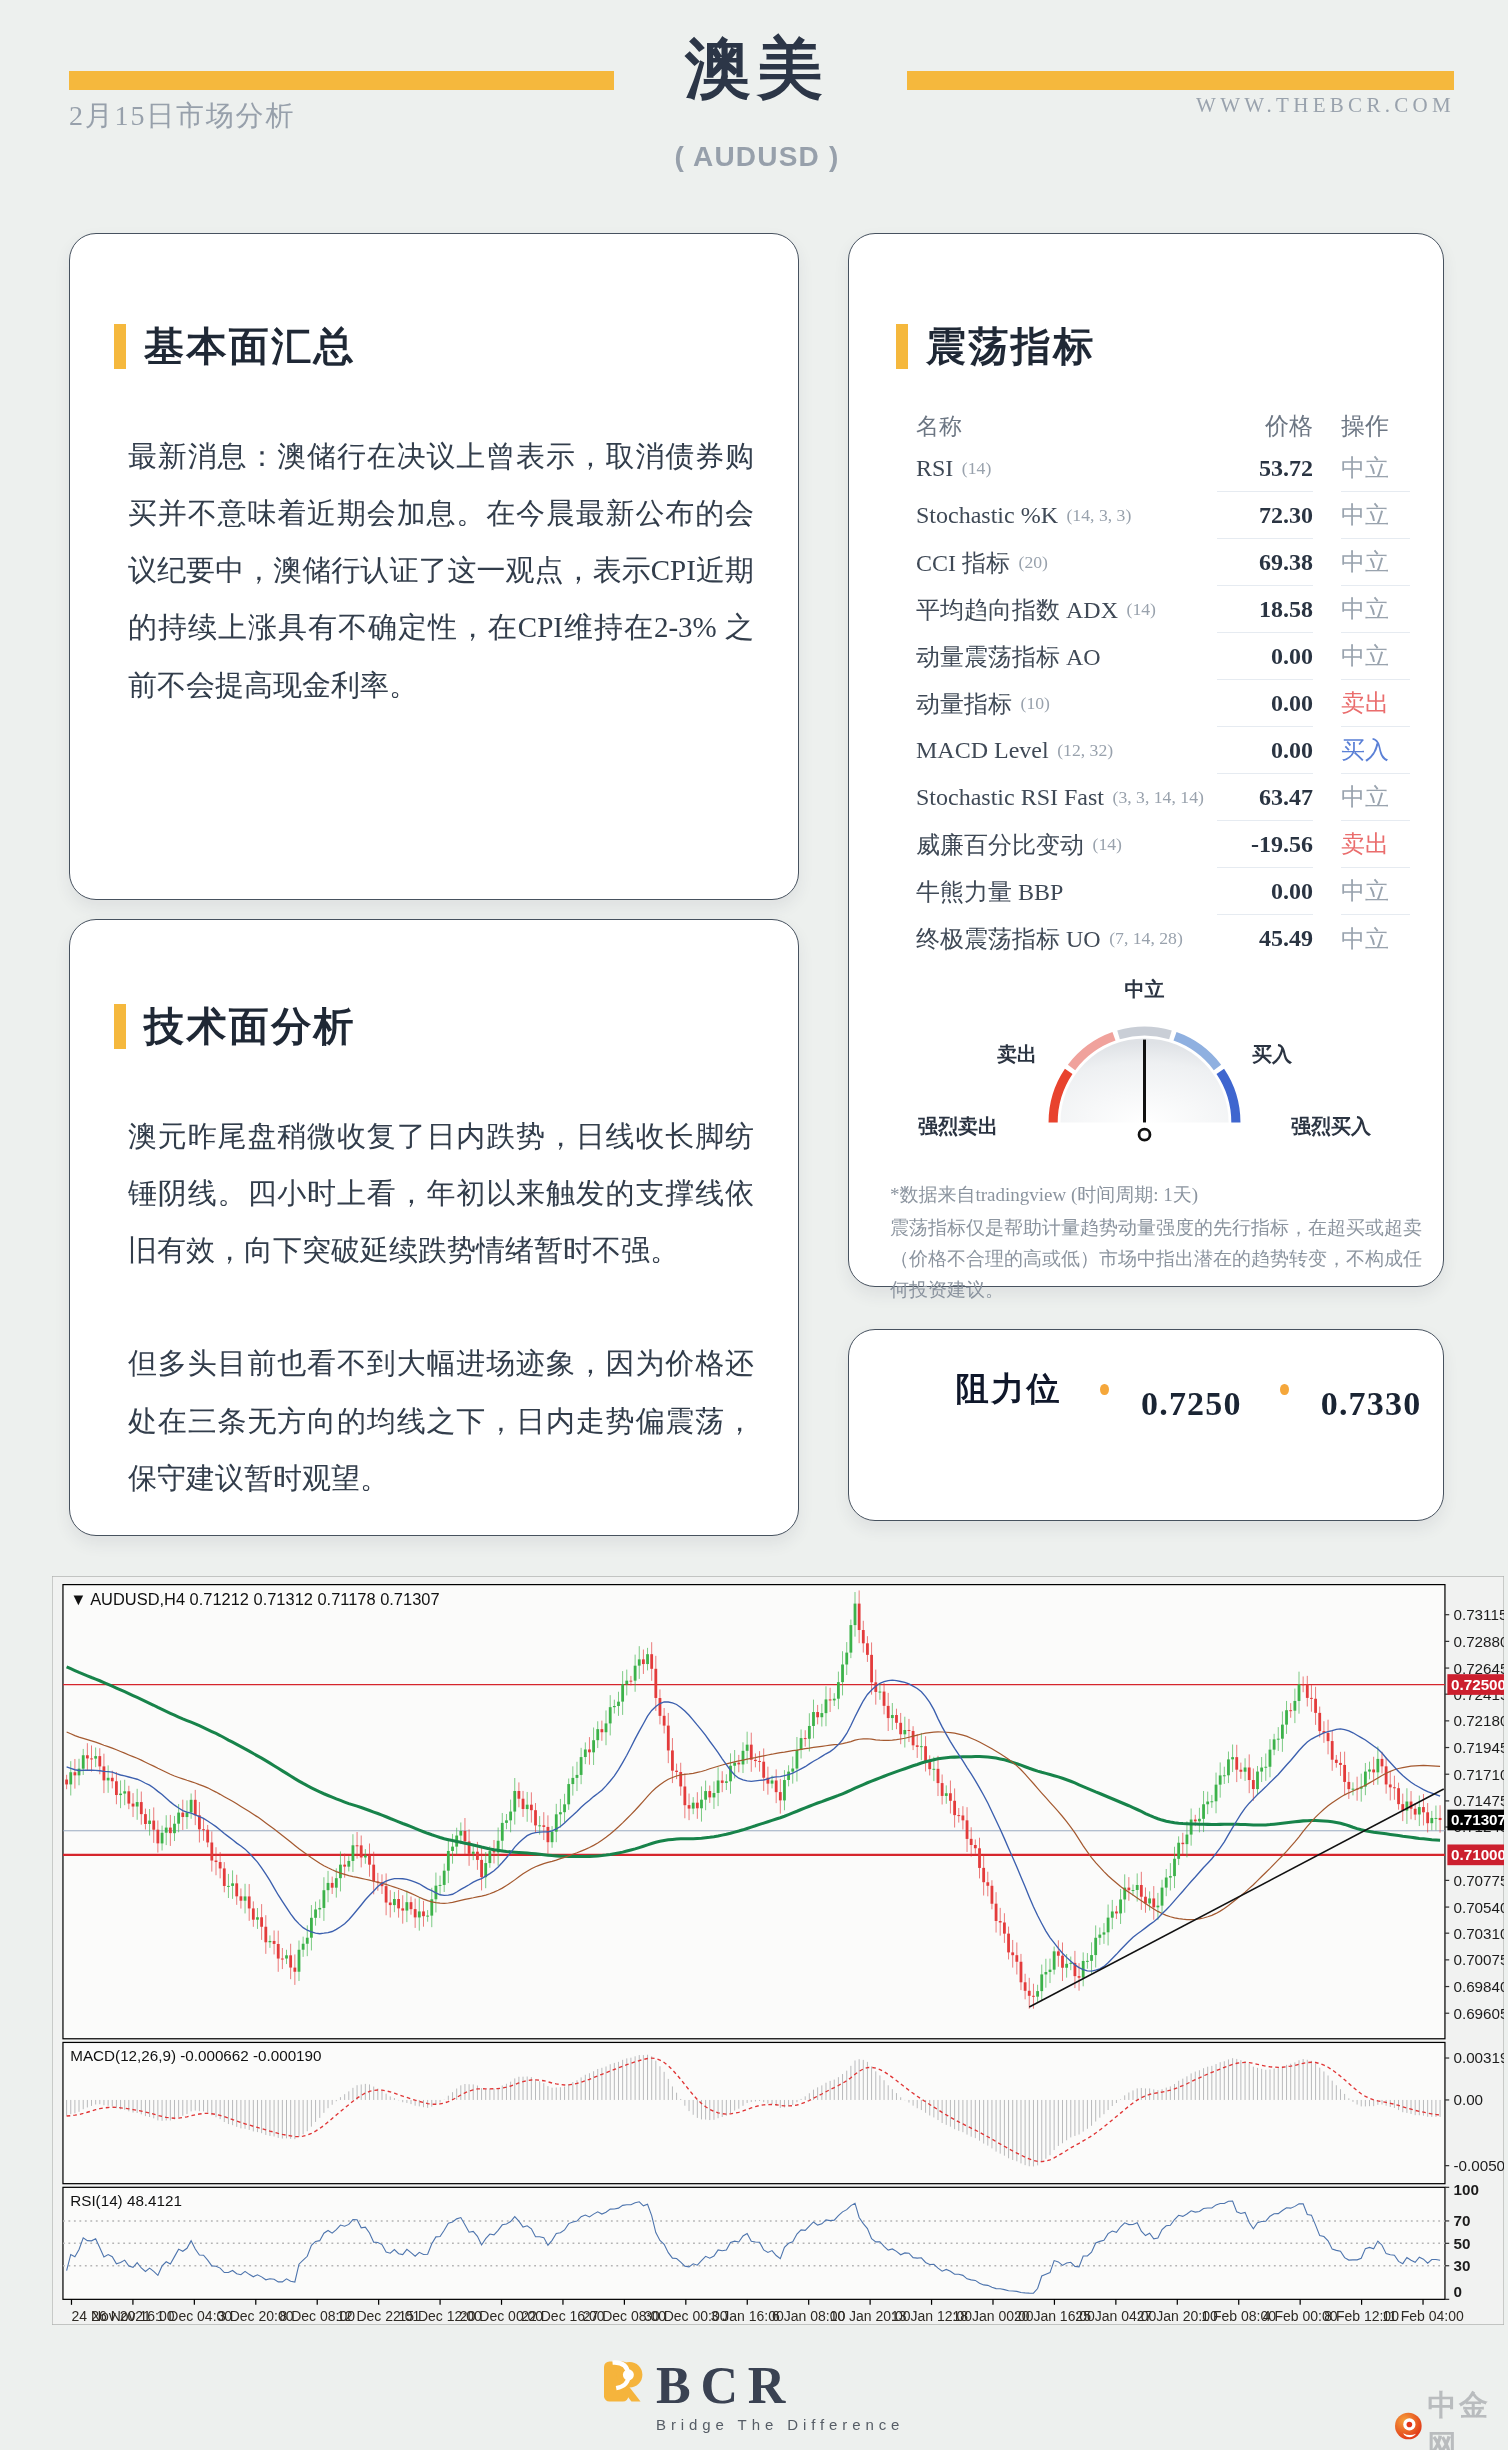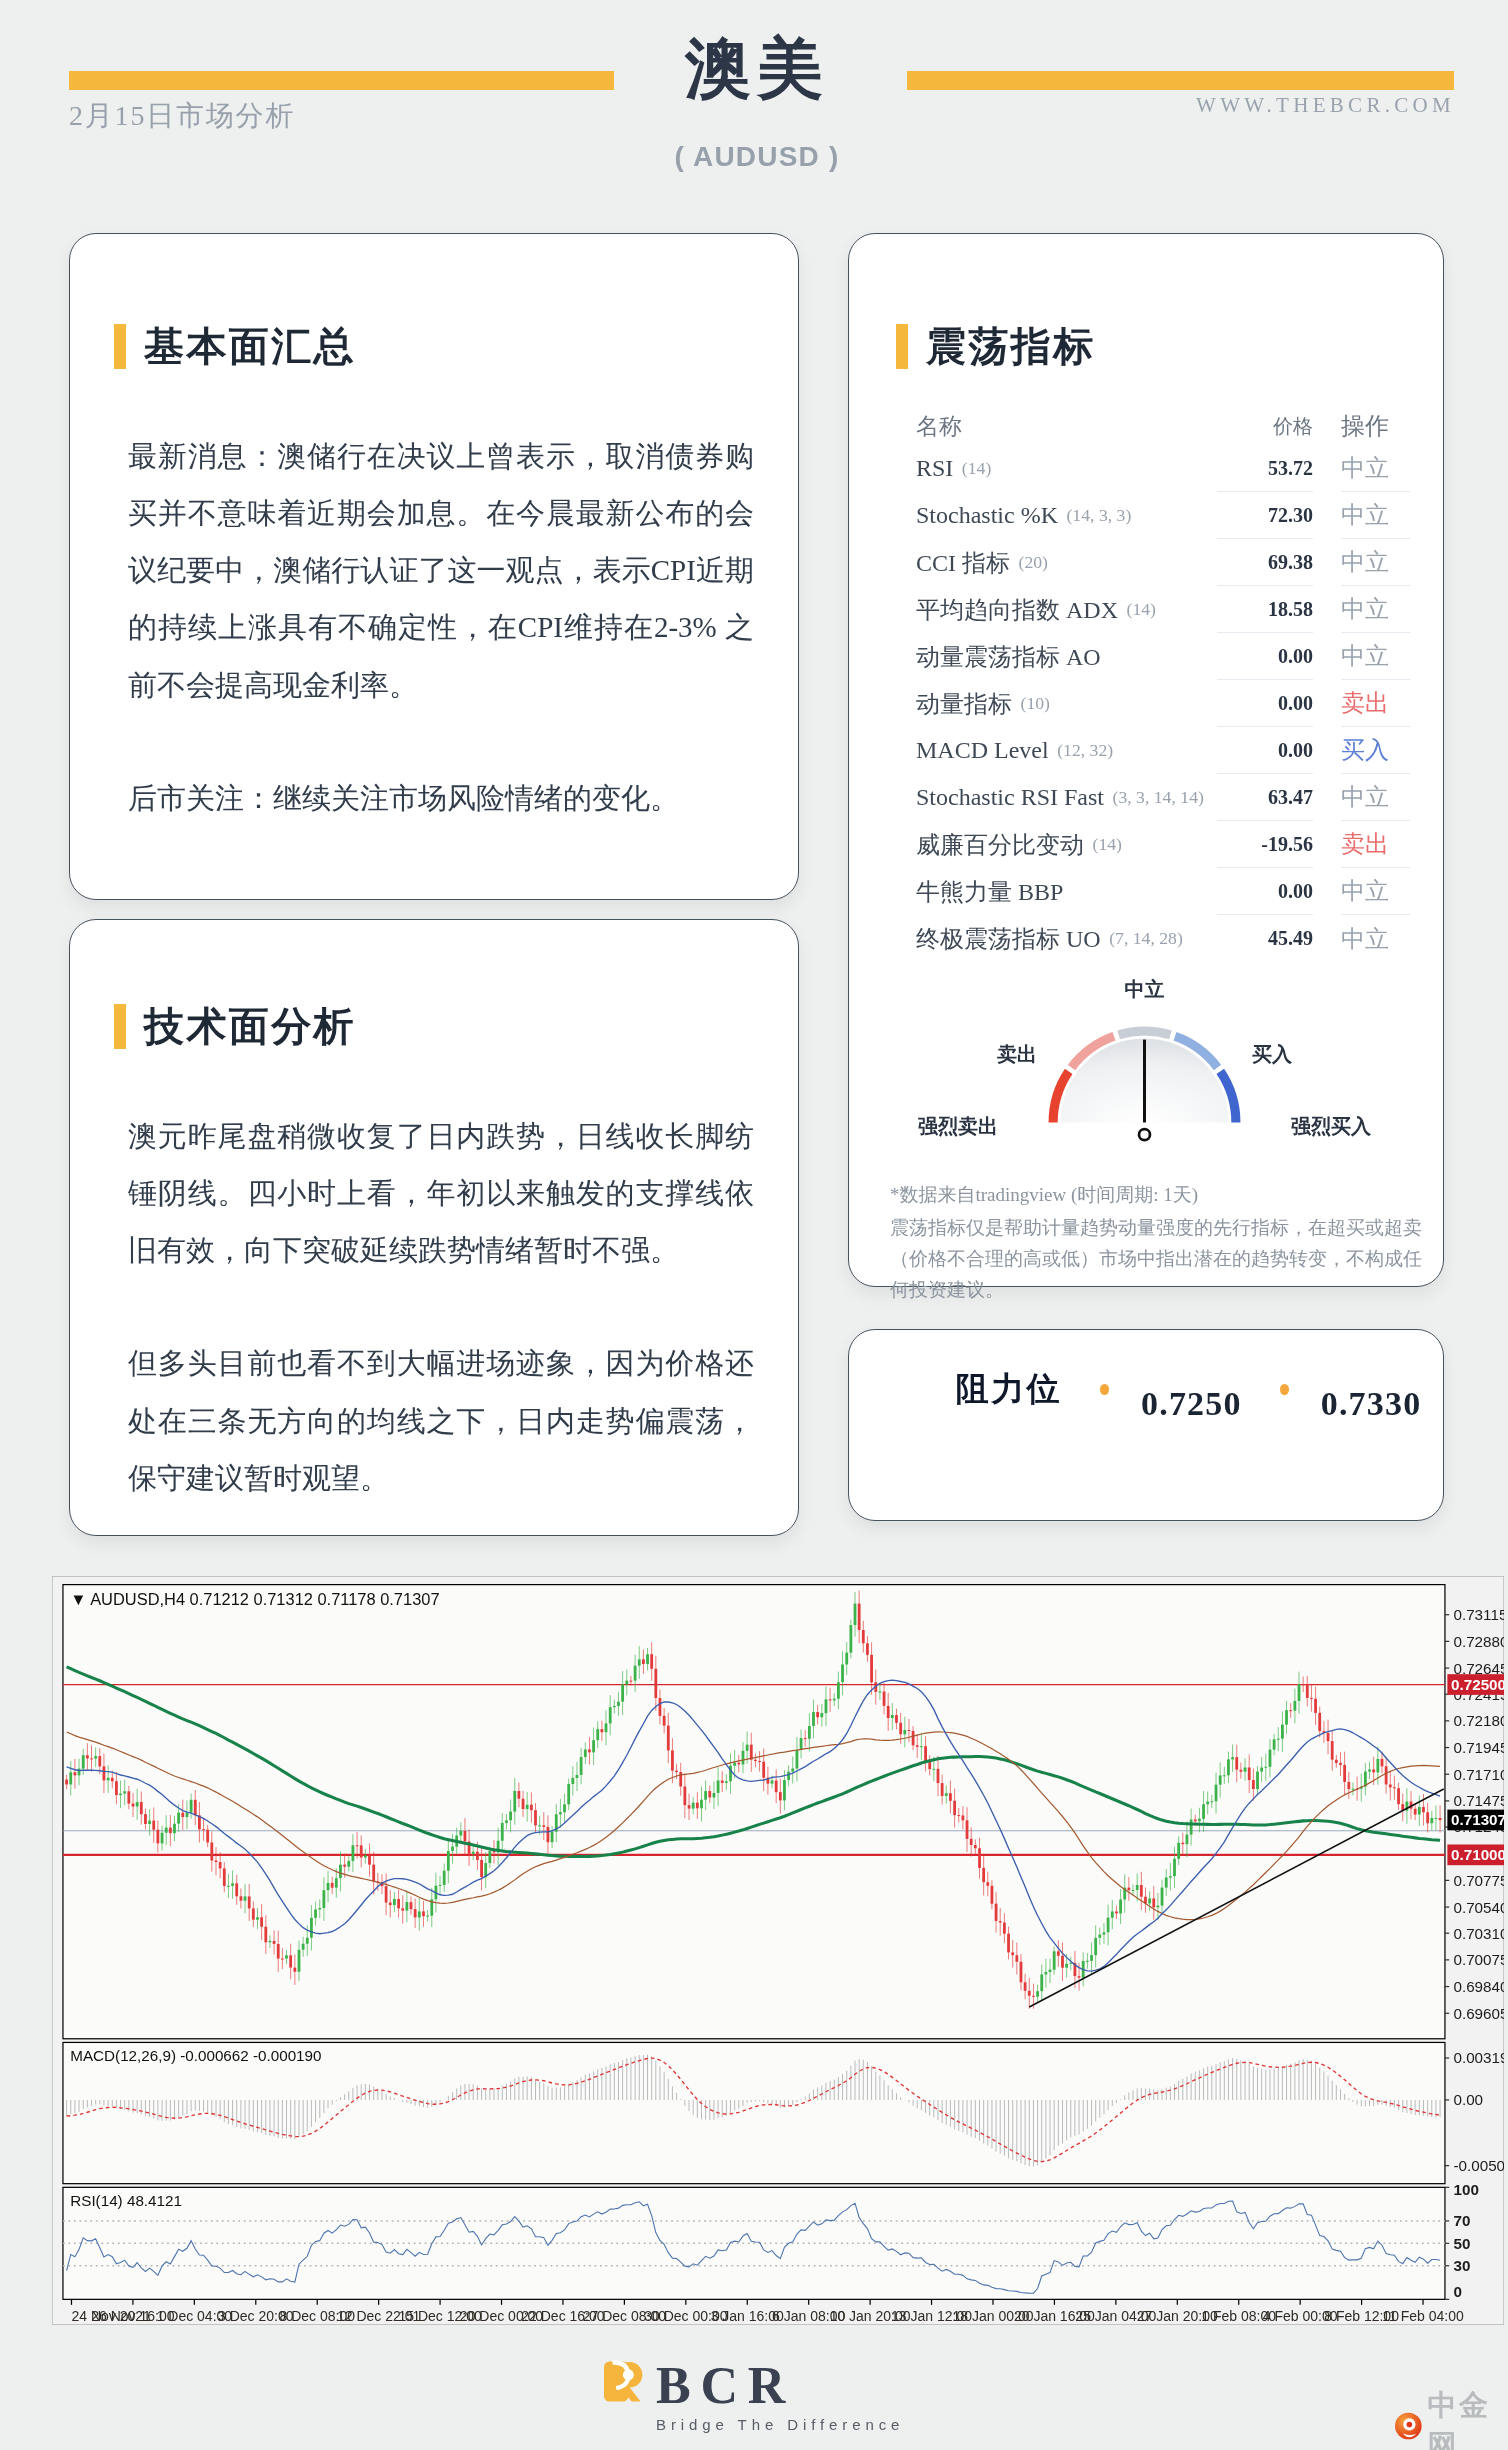--- a/index.html
+++ b/index.html
@@ -25,21 +25,21 @@
   .body-text{position:absolute;font-size:29px;line-height:1.97;color:#323d4b;text-align:justify;}
   .body-text p{margin:0 0 56px 0;}
   
   .osc-table{position:absolute;left:916px;top:407px;width:494px;
              font-family:"Liberation Serif","DejaVu Serif",serif;}
   .osc-hrow{display:flex;height:38px;font-size:23px;color:#6c7683;}
   .osc-row{display:flex;height:47px;}
   .oc{display:flex;align-items:center;}
   .o-name{flex:1;font-size:24px;color:#3f4956;}
   .o-params{font-size:17.7px;color:#99a2ad;margin-left:8.5px;}
-  .o-price{width:96px;justify-content:flex-end;font-weight:bold;font-size:20px;color:#2a3442;}
+  .o-price{width:96px;justify-content:flex-end;font-weight:bold;font-size:24px;color:#2a3442;}
   .o-action{width:69px;margin-left:28px;font-size:24px;}
   .osc-row:not(:last-child) .o-price,.osc-row:not(:last-child) .o-action{border-bottom:1.2px solid #e6ebf1;}
   .act-neutral{color:#99a3ae;}
   .act-sell{color:#ea6d6d;}
   .act-buy{color:#5b80d6;}
   
   .gauge{position:absolute;left:913px;top:981px;width:463px;height:183px;}
   .g-label{position:absolute;font-family:"Liberation Sans","DejaVu Sans",sans-serif;
            font-weight:bold;font-size:20px;color:#2b3442;}
   .fnote{position:absolute;left:890px;width:539px;font-size:19px;color:#8b949f;line-height:1.62;}
@@ -76,21 +76,20 @@
   <div class="hdr-sub">( AUDUSD )</div>
   <div class="hdr-site">WWW.THEBCR.COM</div>
 
   <div class="card" style="left:69px;top:233px;width:728px;height:665px;">
     <div class="card-heading" style="left:44px;top:85px;">
       <div class="hbar"></div>
       <div class="htext">基本面汇总</div>
     </div>
     <div class="body-text" style="left:58px;top:194px;width:626px;">
       <p>最新消息：澳储行在决议上曾表示，取消债券购买并不意味着近期会加息。在今晨最新公布的会议纪要中，澳储行认证了这一观点，表示CPI近期的持续上涨具有不确定性，在CPI维持在2-3% 之前不会提高现金利率。</p>
-      <p>后市关注：继续关注市场风险情绪的变化。</p>
     </div>
   </div>
 
   <div class="card" style="left:848px;top:233px;width:594px;height:1052px;">
     <div class="card-heading" style="left:47px;top:85px;">
       <div class="hbar"></div>
       <div class="htext">震荡指标</div>
     </div>
   </div>
   <div class="osc-table">

